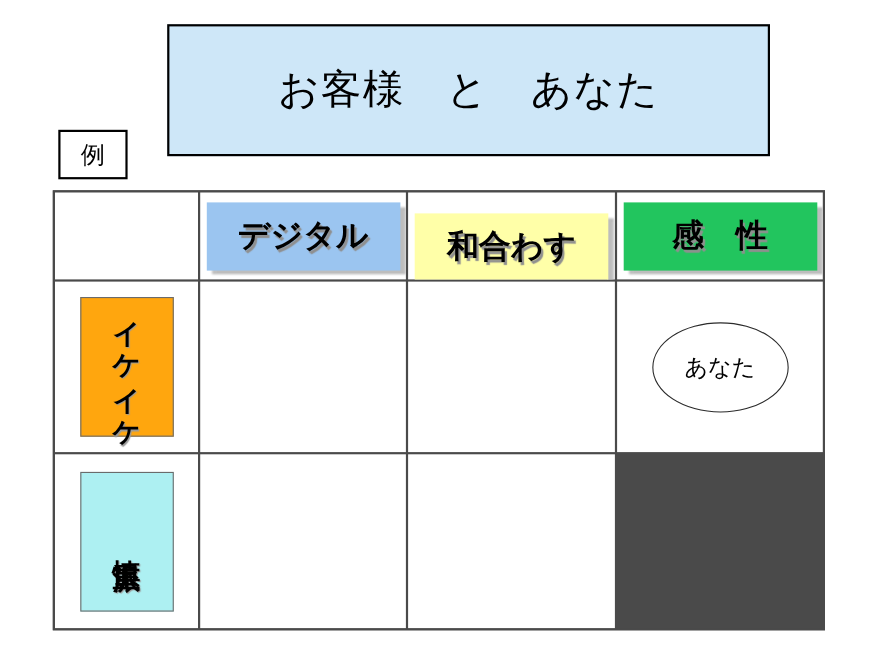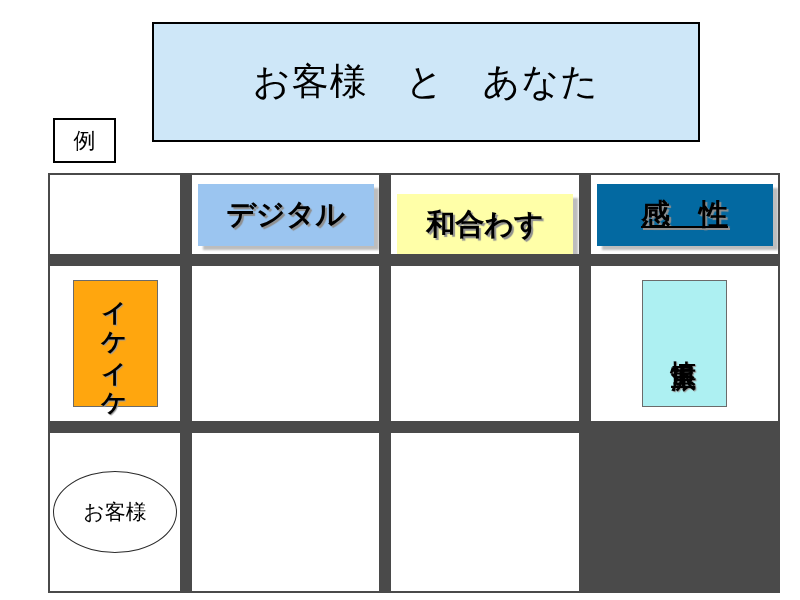--- a/index.html
+++ b/index.html
@@ -54,21 +54,21 @@
   }
 
   
   .matrix {
     position: absolute;
     left: 48px;
     top: 173px;
     display: grid;
     grid-template-columns: 130px 187px 188px 187px;
     grid-template-rows: 79px 155px 158px;
-    gap: 12px;
+    gap: 2px;
     background: #4A4A4A;      
     border: 2px solid #4A4A4A;
   }
   .cell {
     background: #ffffff;
     display: flex;
     align-items: center;
     justify-content: center;
     overflow: hidden;
   }
@@ -137,38 +137,38 @@
 
     <div class="cell">
       <div class="col-chip" style="background-color: rgb(155, 197, 240);">デジタル</div>
     </div>
 
     <div class="cell">
       <div class="col-chip" style="background-color: rgb(255, 255, 168); margin-top: 20px;">和合わす</div>
     </div>
 
     <div class="cell">
-      <div class="col-chip" style="background-color: #0369a1; text-decoration: underline;">感　性</div>
+      <div class="col-chip" style="background-color: #22c55e;">感　性</div>
     </div>
 
     <div class="cell">
       <div class="row-chip" style="background-color: rgb(255, 166, 14);">イケイケ</div>
     </div>
 
     <div class="cell"></div>
     <div class="cell"></div>
 
+    <div class="cell">
+      <div class="ellipse">
+        <span>あなた</span>
+      </div>
+    </div>
 
     <div class="cell">
       <div class="row-chip" style="background-color: rgb(173, 240, 242);">慎重派</div>
     </div>
 
-    <div class="cell">
-      <div class="ellipse">
-        <span>お客様</span>
-      </div>
-    </div>
 
     <div class="cell"></div>
     <div class="cell"></div>
 
   </div>
 </div>
 
 </body></html>

